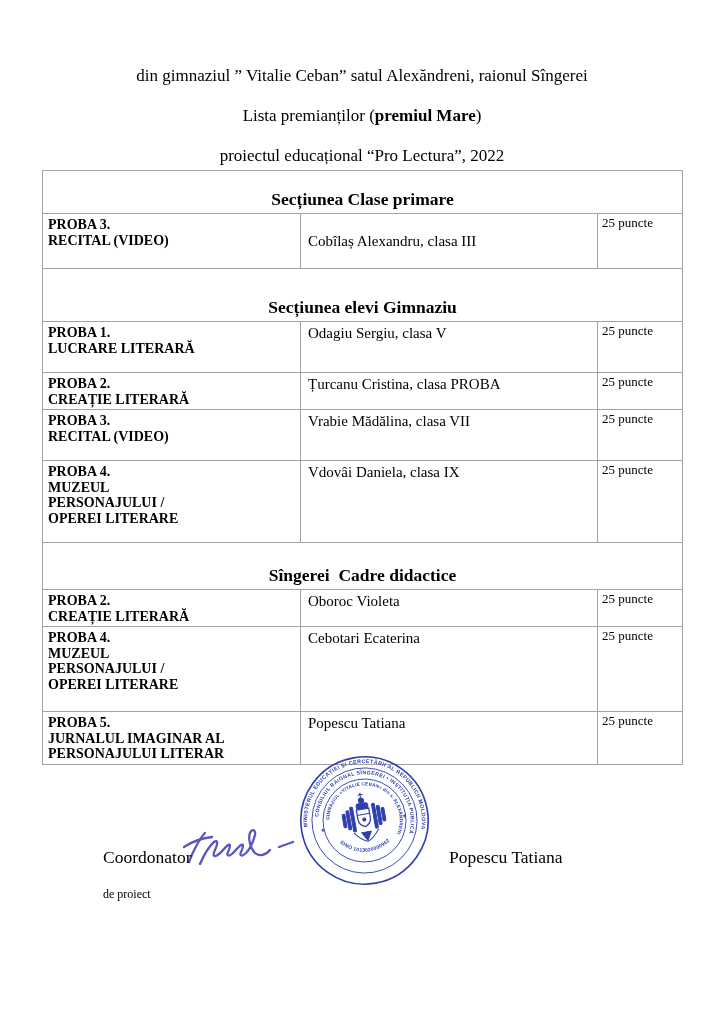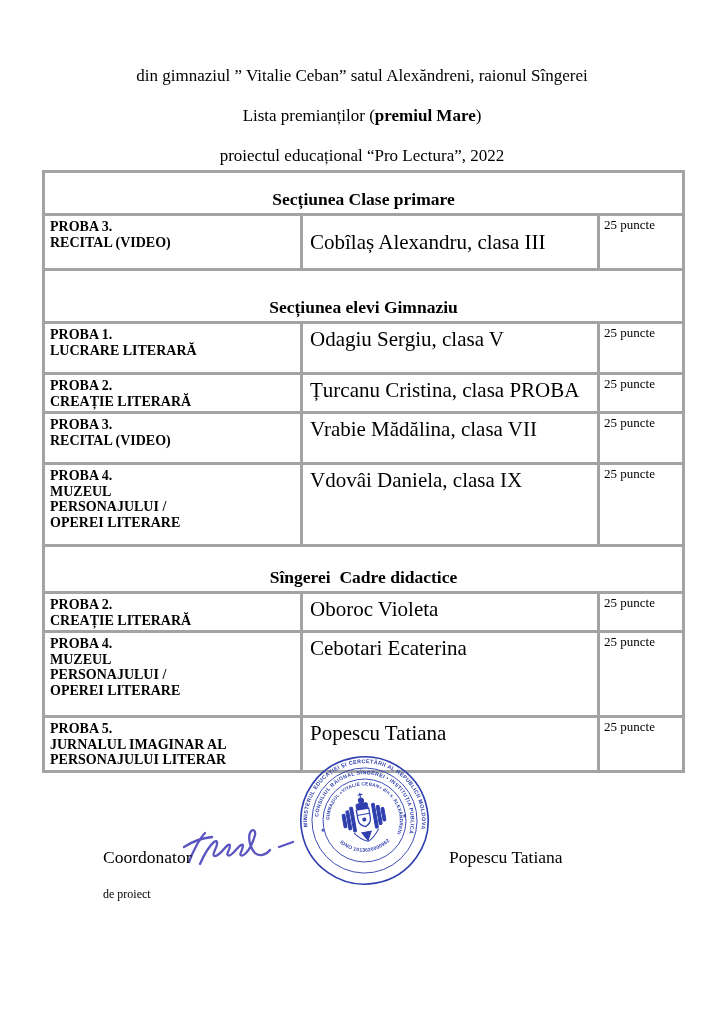--- a/index.html
+++ b/index.html
@@ -10,30 +10,30 @@
   
   .title-block {
     position:absolute; top:56px; left:0; width:724px;
     text-align:center; font-size:17px; line-height:40px;
   }
   
   table.awards {
     position:absolute; top:170px; left:42px; width:640px;
     border-collapse:collapse; table-layout:fixed;
   }
-  table.awards td { border:3px solid #a3a3a3; overflow:hidden; }
+  table.awards td { border:1px solid #a3a3a3; overflow:hidden; }
   td.sec {
     text-align:center; vertical-align:bottom; font-weight:bold;
     font-size:17.5px; padding:0 0 3px 0; white-space:pre-wrap;
   }
   td.proba {
     font-weight:bold; font-size:14px; line-height:15.5px;
     vertical-align:top; padding:3px 4px 2px 5px;
   }
-  td.winner { font-size:21px; vertical-align:top; padding:3px 4px 2px 7px; }
+  td.winner { font-size:15px; vertical-align:top; padding:3px 4px 2px 7px; }
   td.winner.vmid { vertical-align:middle; }
   td.points { font-size:13px; vertical-align:top; padding:1px 2px 1px 4px; }
   
   .coord-label   { position:absolute; left:103px; top:847px; font-size:17.5px; }
   .coord-label2  { position:absolute; left:103px; top:887px; font-size:12px; }
   .coord-name    { position:absolute; left:449px; top:847px; font-size:17.5px; }
   .signature-svg { position:absolute; left:181px; top:820px; }
   .stamp-svg     { position:absolute; left:297px; top:753px; }
 </style>
 </head>

